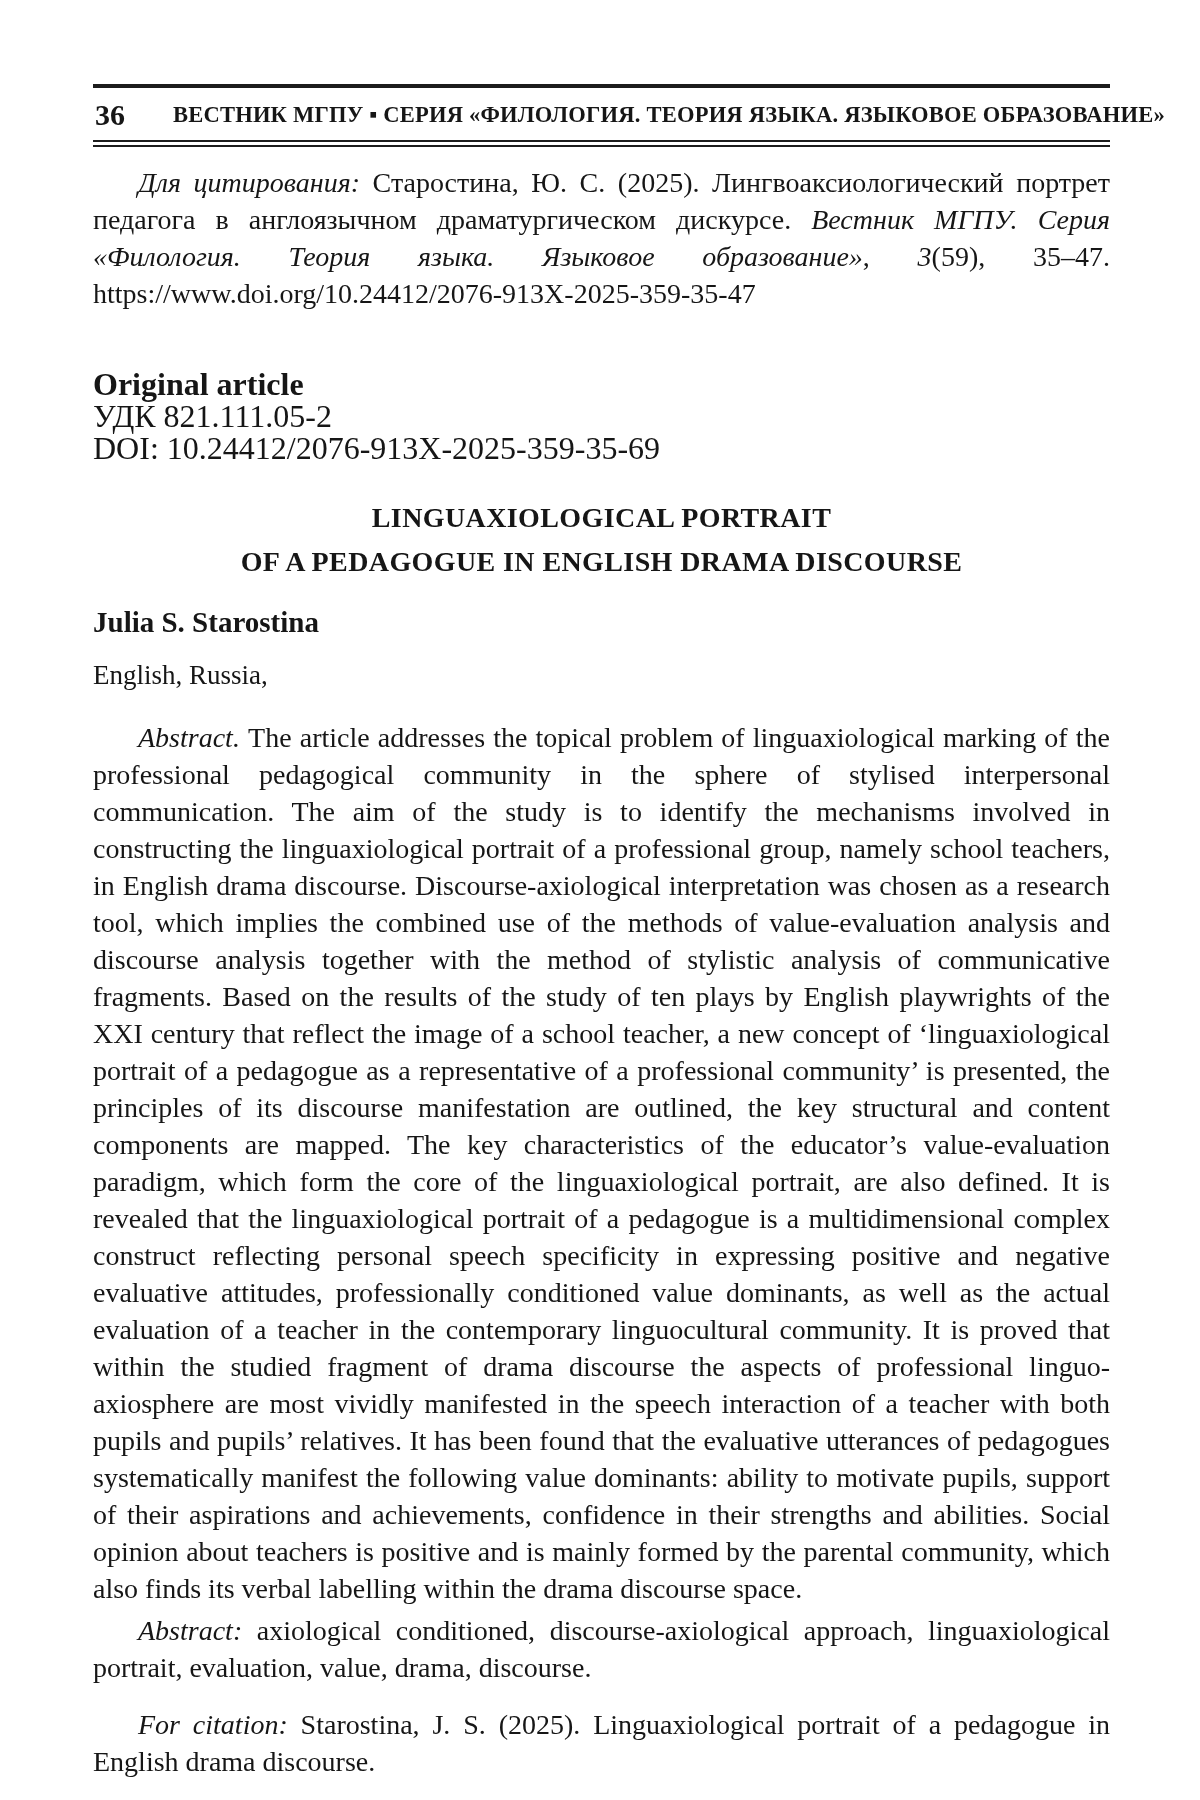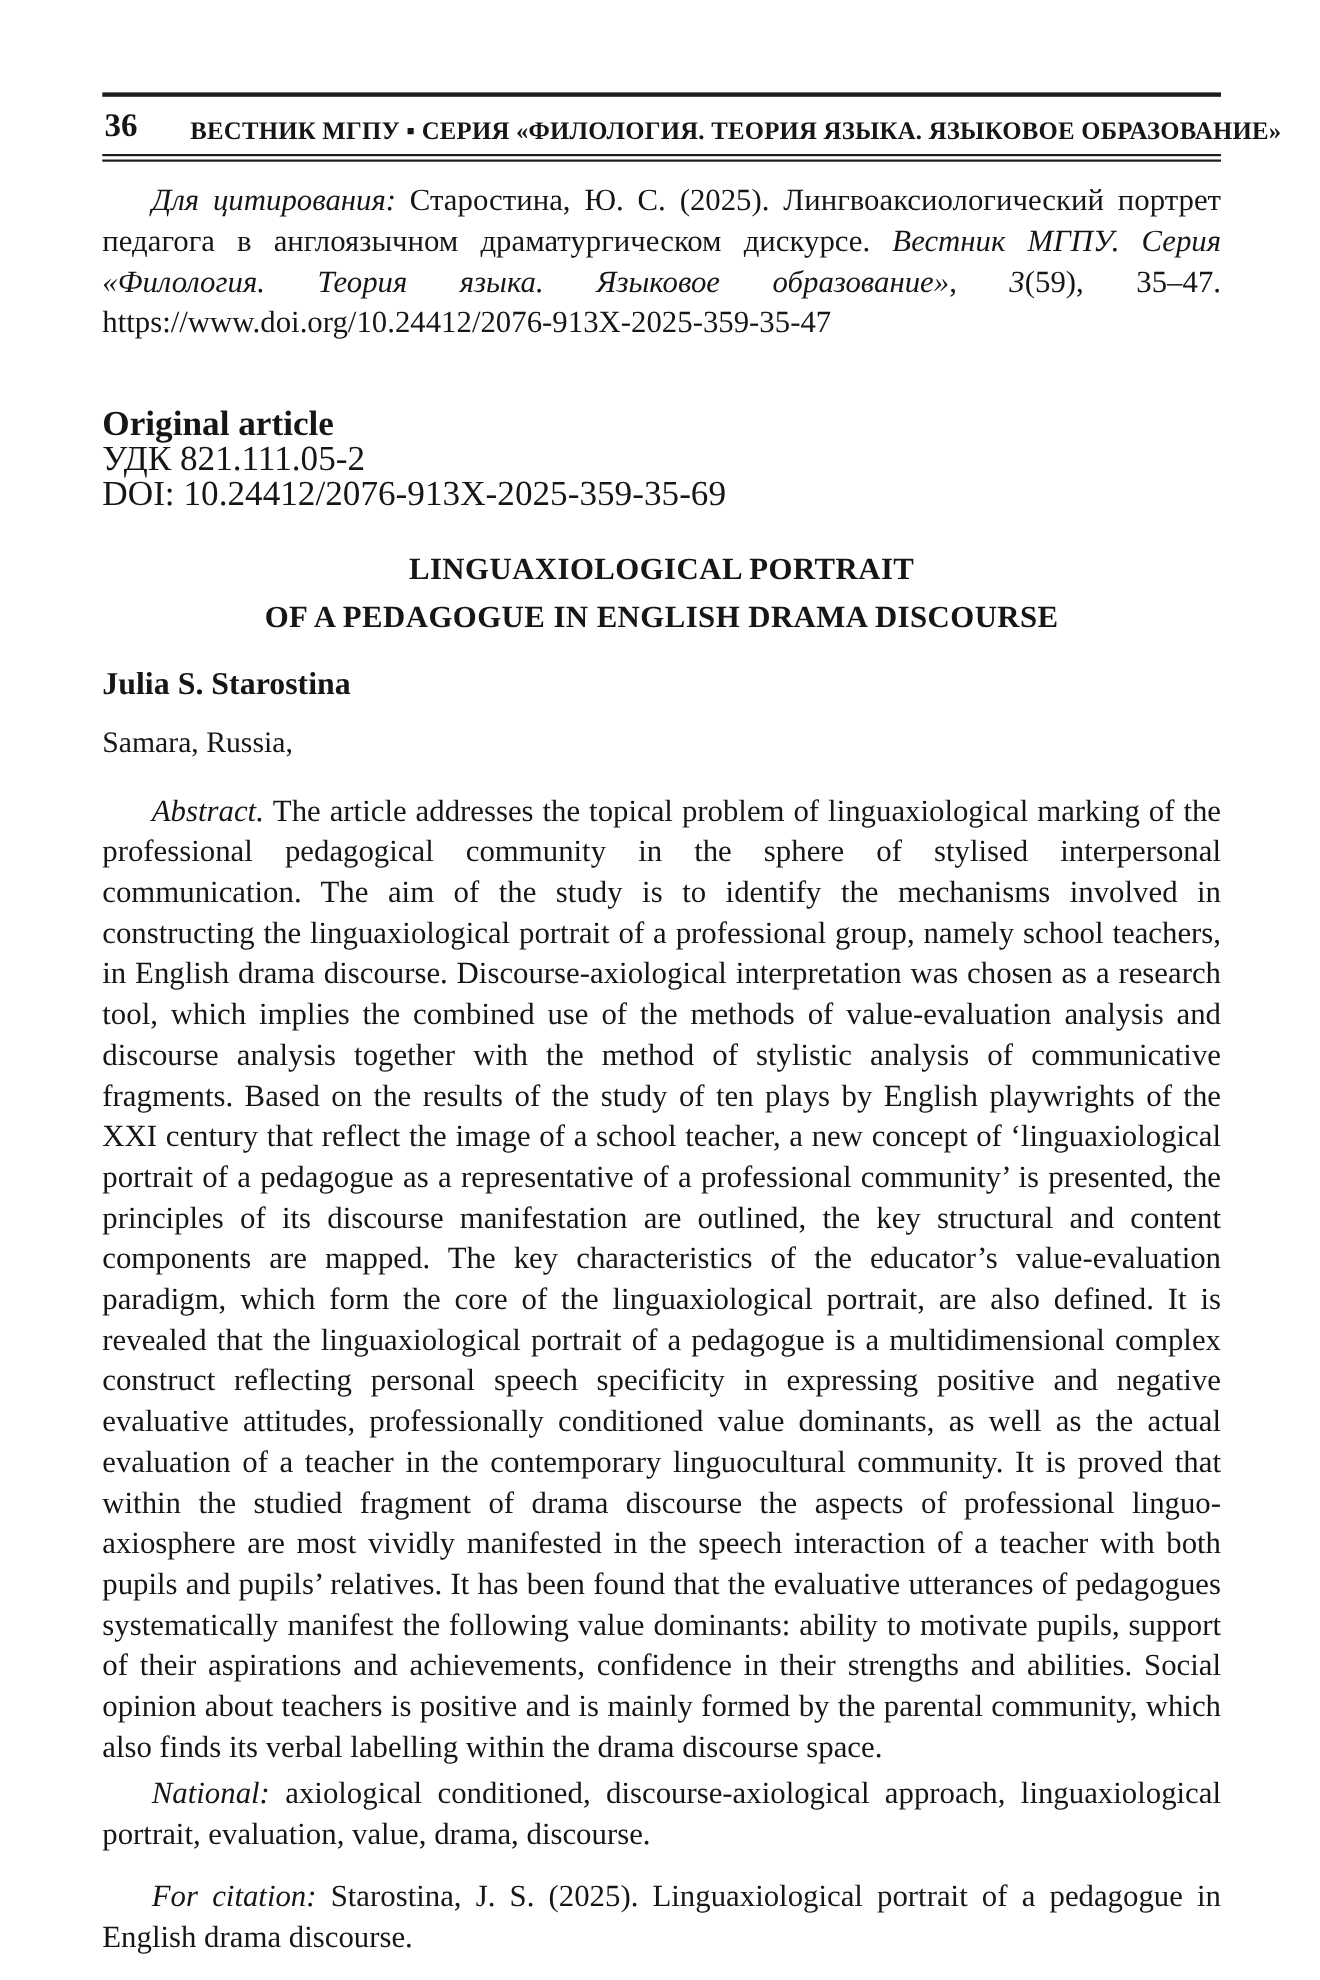--- a/index.html
+++ b/index.html
@@ -20,21 +20,21 @@
     height: 1800px;
     padding: 84px 90px 0 93px;
   }
   
   .rule-top {
     height: 4px;
     background: #1c1c1c;
   }
   .header-row {
     display: flex;
-    align-items: flex-end;
+    align-items: center;
     padding: 10px 2px 8px 2px;
   }
   .page-number {
     font-size: 30px;
     font-weight: bold;
     flex: 0 0 auto;
     margin-right: 48px;
   }
   .journal-title {
     font-size: 23px;
@@ -112,22 +112,22 @@
     <div class="meta-line">УДК 821.111.05-2</div>
     <div class="meta-line">DOI: 10.24412/2076-913X-2025-359-35-69</div>
   </div>
 
   <h1 class="article-title">LINGUAXIOLOGICAL PORTRAIT
 OF A PEDAGOGUE IN ENGLISH DRAMA DISCOURSE</h1>
 
   <div class="author-name">Julia S. Starostina</div>
 
   <div class="affiliation">
-    <div class="affiliation-line">Samara, Russia,</div>
+    <div class="affiliation-line">English, Russia,</div>
   </div>
 
   <p class="para abstract"><span class="run-bi">Abstract. </span><span>The article addresses the topical problem of linguaxiological marking of the professional pedagogical community in the sphere of stylised interpersonal communication. The aim of the study is to identify the mechanisms involved in constructing the linguaxiological portrait of a professional group, namely school teachers, in English drama discourse. Discourse-axiological interpretation was chosen as a research tool, which implies the combined use of the methods of value-evaluation analysis and discourse analysis together with the method of stylistic analysis of communicative fragments. Based on the results of the study of ten plays by English playwrights of the XXI century that reflect the image of a school teacher, a new concept of ‘linguaxiological portrait of a pedagogue as a representative of a professional community’ is presented, the principles of its discourse manifestation are outlined, the key structural and content components are mapped. The key characteristics of the educator’s value-evaluation paradigm, which form the core of the linguaxiological portrait, are also defined. It is revealed that the linguaxiological portrait of a pedagogue is a multidimensional complex construct reflecting personal speech specificity in expressing positive and negative evaluative attitudes, professionally conditioned value dominants, as well as the actual evaluation of a teacher in the contemporary linguocultural community. It is proved that within the studied fragment of drama discourse the aspects of professional linguo-axiosphere are most vividly manifested in the speech interaction of a teacher with both pupils and pupils’ relatives. It has been found that the evaluative utterances of pedagogues systematically manifest the following value dominants: ability to motivate pupils, support of their aspirations and achievements, confidence in their strengths and abilities. Social opinion about teachers is positive and is mainly formed by the parental community, which also finds its verbal labelling within the drama discourse space.</span></p>
 
-  <p class="para keywords"><span class="run-bi">National: </span><span>axiological conditioned, discourse-axiological approach, linguaxiological portrait, evaluation, value, drama, discourse.</span></p>
+  <p class="para keywords"><span class="run-bi">Abstract: </span><span>axiological conditioned, discourse-axiological approach, linguaxiological portrait, evaluation, value, drama, discourse.</span></p>
 
   <p class="para citation-en"><span class="run-bi">For citation: </span><span>Starostina, J. S. (2025). Linguaxiological portrait of a pedagogue in English drama discourse. </span></p>
 
 </div>
 
 </body></html>

